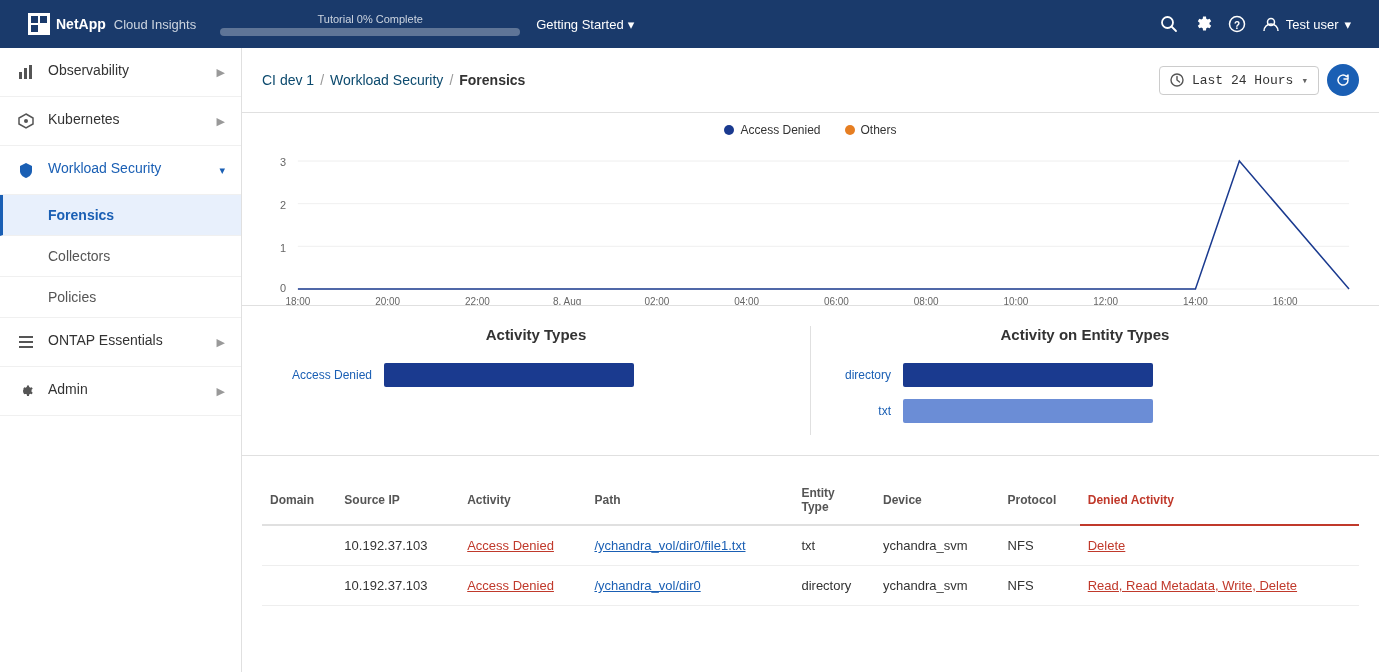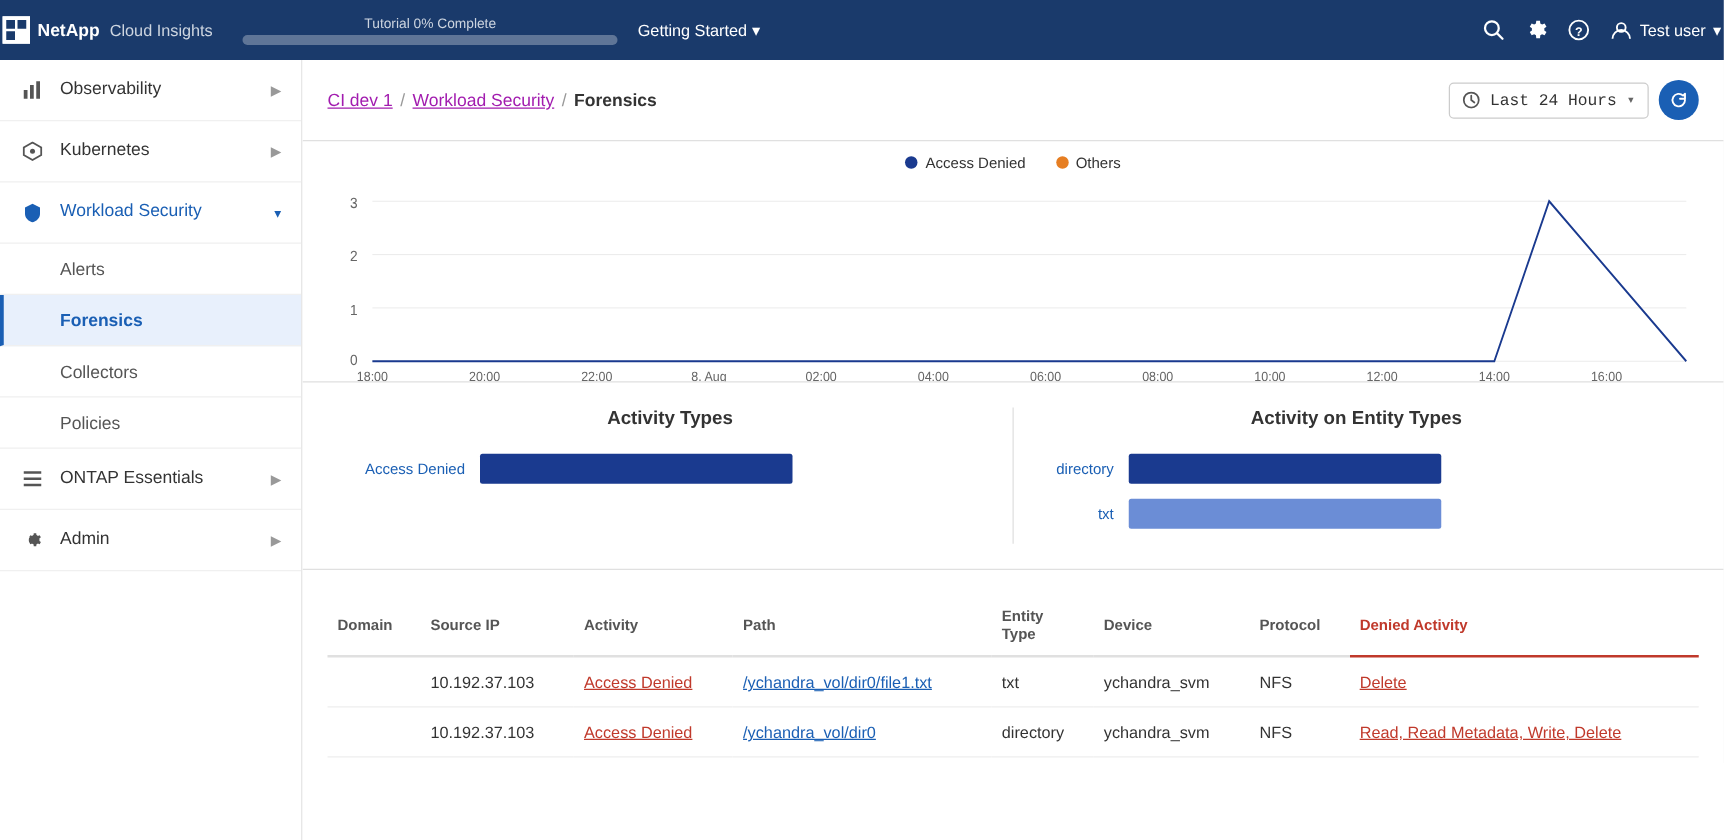--- a/index.html
+++ b/index.html
@@ -5,21 +5,21 @@
     * { box-sizing: border-box; margin: 0; padding: 0; }
     body { font-family: Arial, sans-serif; font-size: 13px; background: #f5f5f5; color: #333; height: 672px; overflow: hidden; display: flex; flex-direction: column; }
 
     
     .top-nav {
       background: #1a3a6b;
       color: white;
       height: 48px;
       display: flex;
       align-items: center;
-      padding: 0 2px;
+      padding: 0 28px;
       flex-shrink: 0;
       position: relative;
       z-index: 10;
     }
     .top-nav-logo {
       display: flex;
       align-items: center;
       gap: 8px;
       margin-right: 24px;
     }
@@ -178,21 +178,21 @@
       border-bottom: 1px solid #e0e0e0;
       background: white;
     }
     .breadcrumb {
       display: flex;
       align-items: center;
       gap: 6px;
       font-size: 14px;
       flex: 1;
     }
-    .breadcrumb-link { color: #a21caf; cursor: pointer; text-decoration: underline; }
+    .breadcrumb-link { color: #0c4a6e; cursor: pointer; }
     .breadcrumb-sep { color: #999; }
     .breadcrumb-current { font-weight: 600; color: #333; }
     .time-selector {
       display: flex;
       align-items: center;
       gap: 8px;
       border: 1px solid #ccc;
       border-radius: 4px;
       padding: 6px 10px;
       cursor: pointer;
@@ -456,23 +456,20 @@
         <div class="sidebar-item-icon">
           <svg width="16" height="16" viewBox="0 0 16 16" fill="none">
               <path d="M8 1L2 4v5c0 3.3 2.5 5.8 6 7 3.5-1.2 6-3.7 6-7V4L8 1z" fill="#1a5fb4"></path>
             </svg>
         </div>
         <span class="sidebar-item-label">Workload Security</span>
       </div>
       <span class="sidebar-chevron open">▾</span>
     </div>
 
-    <div class="sidebar-subitem">
-      <span>Alerts</span>
-    </div>
     <div class="sidebar-subitem active">
       <span>Forensics</span>
     </div>
     <div class="sidebar-subitem">
       <span>Collectors</span>
     </div>
     <div class="sidebar-subitem">
       <span>Policies</span>
     </div>
 

